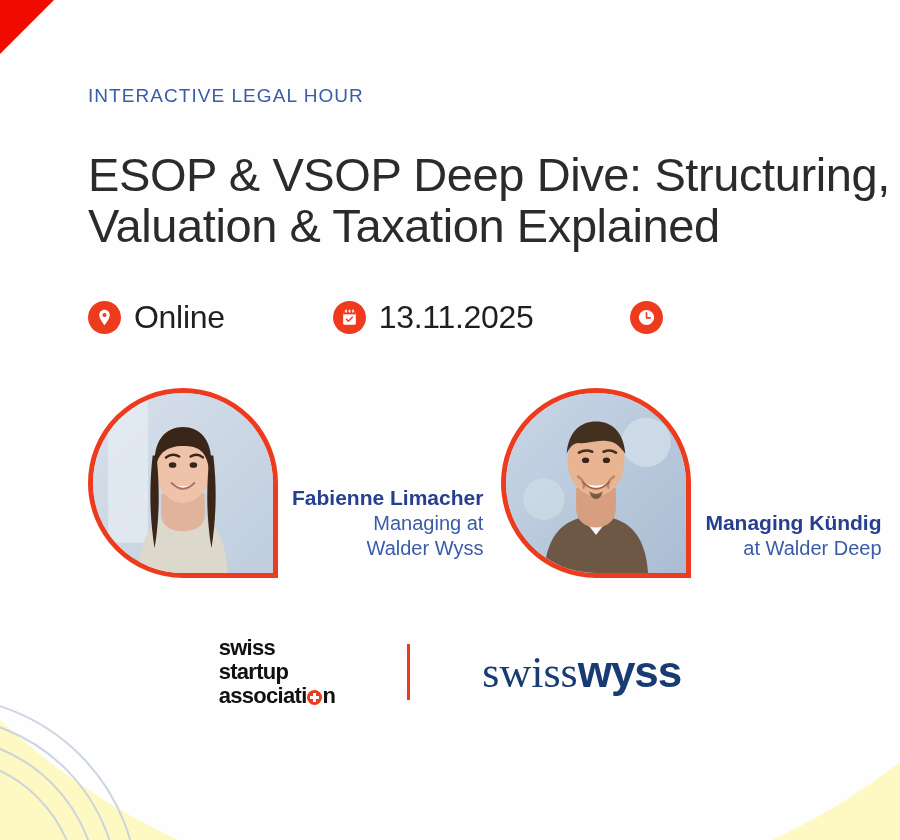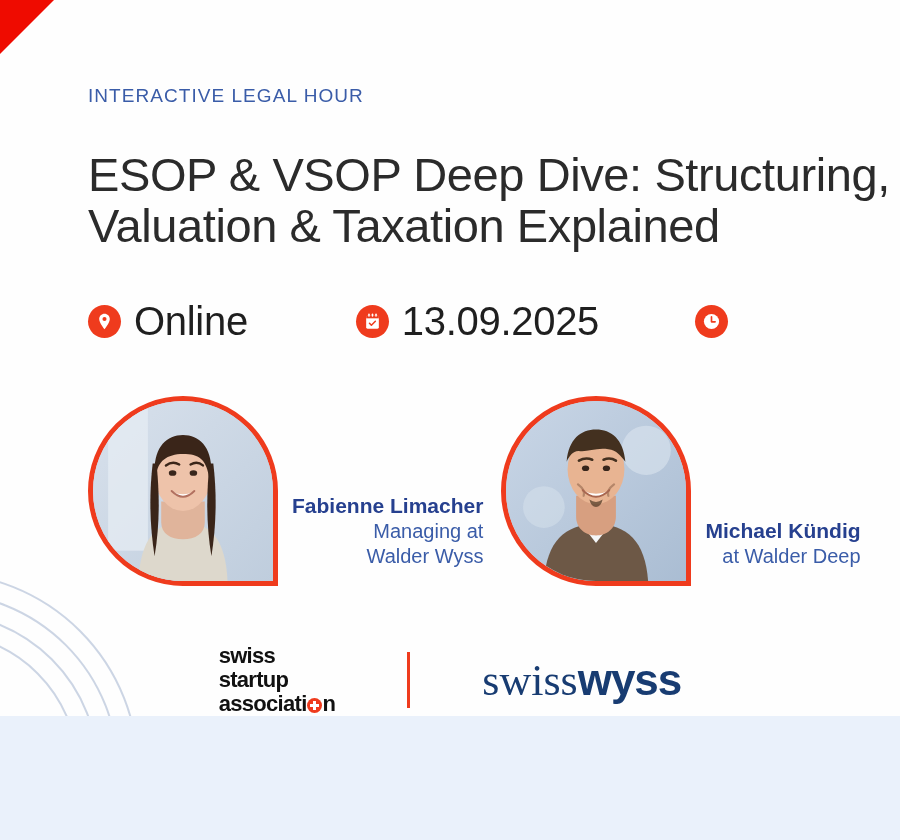--- a/index.html
+++ b/index.html
@@ -10,21 +10,21 @@
     width: 900px;
     height: 840px;
     font-family: "Liberation Sans", sans-serif;
     background: #eaf1fb;
     overflow: hidden;
   }
 
   #poster {
     position: relative;
     width: 900px;
-    height: 716px;
+    height: 840px;
     background: #fef9c3;
     overflow: hidden;
   }
 
   
   .bg-layer { position: absolute; inset: 0; overflow: hidden; }
 
   .corner-triangle {
     position: absolute;
     top: 0; left: 0;
@@ -110,21 +110,21 @@
     border-radius: 50%;
     background: #ef3b1d;
     display: inline-flex;
     align-items: center;
     justify-content: center;
     flex: none;
     margin-right: 13px;
   }
   .meta-icon svg { display: block; }
   .meta-label {
-    font-size: 40px;
+    font-size: 32px;
     color: #1f1f1f;
     font-weight: 400;
     letter-spacing: -0.3px;
   }
 
   
   .speakers {
     display: flex;
     align-items: flex-start;
     padding-top: 52px;
@@ -268,21 +268,21 @@
         <span class="meta-icon">
           <svg width="19" height="19" viewBox="0 0 24 24" aria-hidden="true">
             <rect x="4" y="4.6" width="16" height="16.4" rx="1.8" fill="#ffffff"></rect>
             <rect x="4" y="4.6" width="16" height="3.4" fill="#ef3b1d"></rect>
             <rect x="6.6" y="1.9" width="1.9" height="4" rx=".9" fill="#ffffff"></rect>
             <rect x="11.05" y="1.9" width="1.9" height="4" rx=".9" fill="#ffffff"></rect>
             <rect x="15.5" y="1.9" width="1.9" height="4" rx=".9" fill="#ffffff"></rect>
             <path d="M8.2 14.2l2.4 2.5 5-5" stroke="#ef3b1d" stroke-width="1.9" fill="none" stroke-linecap="round" stroke-linejoin="round"></path>
           </svg>
         </span>
-        <span class="meta-label">13.09.2025</span>
+        <span class="meta-label">13.11.2025</span>
       </div>
 
       <div class="meta-item">
         <span class="meta-icon">
           <svg width="19" height="19" viewBox="0 0 24 24" aria-hidden="true">
             <circle cx="12" cy="12" r="9.6" fill="#ffffff"></circle>
             <path d="M12 6.2v6.2h4.6" stroke="#ef3b1d" stroke-width="2.1" fill="none" stroke-linecap="round" stroke-linejoin="round"></path>
           </svg>
         </span>
       </div>
@@ -342,21 +342,21 @@
             <ellipse cx="84" cy="71" rx="3.8" ry="3" fill="#38261c"></ellipse>
             <ellipse cx="106" cy="71" rx="3.8" ry="3" fill="#38261c"></ellipse>
             <path d="M77 63q7-4 14-1M103 62q7-3 13 1" stroke="#43301f" stroke-width="2.8" fill="none" stroke-linecap="round"></path>
             <path d="M76 88q8 6 6 12M114 88q-8 6-6 12" stroke="#8b6147" stroke-width="2.4" fill="none" stroke-linecap="round" opacity=".55"></path>
             <path d="M82 95q13 12 26 0 -13 6-26 0z" fill="#ffffff"></path>
             <path d="M81 94q14 14 28 0" stroke="#a8664f" stroke-width="2" fill="none" stroke-linecap="round"></path>
             <path d="M88 104q7 5 14 0 -2 8-7 8t-7-8z" fill="#4b3623" opacity=".7"></path>
           </svg>
         </div>
         <div class="speaker-text">
-          <div class="speaker-name">Michael Kündig</div>
+          <div class="speaker-name">Managing Kündig</div>
           <div class="speaker-role">at Walder Deep</div>
         </div>
       </div>
 
     </div>
 
     <div class="logos">
 
       <div class="ssa-logo">
         <div>swiss</div>

